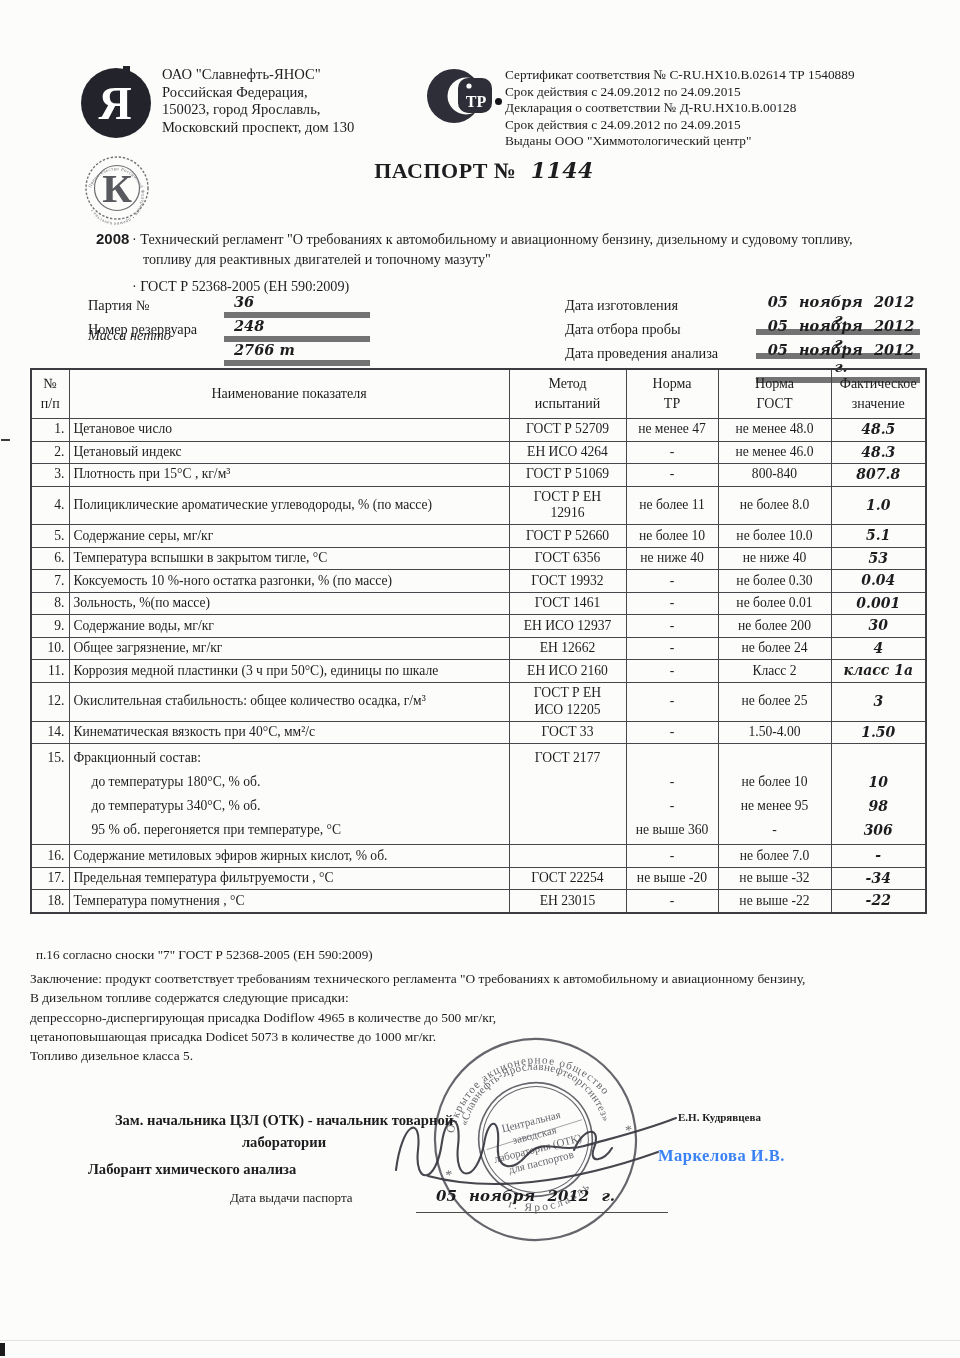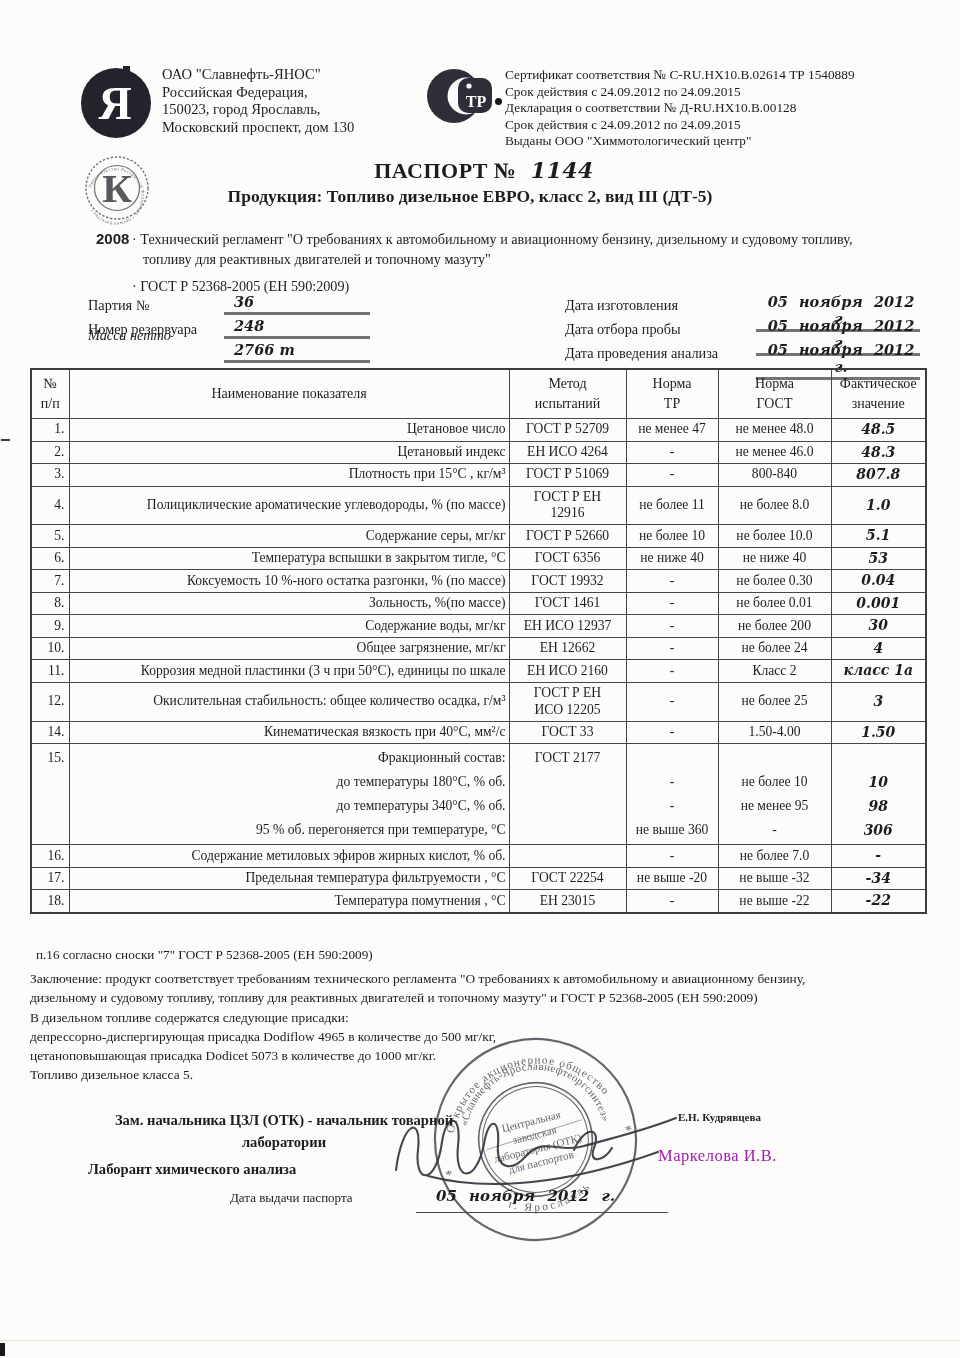--- a/index.html
+++ b/index.html
@@ -18,46 +18,46 @@
   .product-line{left:0;top:186px;width:940px;text-align:center;font-size:17.5px;font-weight:bold;}
 
   .k-year{left:96px;top:230px;font-size:15px;font-weight:bold;font-family:"Liberation Sans",sans-serif;}
   .regs{left:132px;top:230px;width:724px;font-size:14.2px;line-height:19.5px;}
   .reg-item{text-indent:-11px;padding-left:11px;}
   .reg-item + .reg-item{margin-top:8px;}
 
   
   .batch-label{font-size:14.3px;}
   .batch-val{font-family:"DejaVu Serif",serif;font-style:italic;font-weight:bold;font-size:14.5px;
-             border-bottom:3px solid #737373;padding:0 4px 2px 10px;}
+             border-bottom:6px solid #737373;padding:0 4px 2px 10px;}
   .date-val{word-spacing:6px;text-align:center;}
 
   
   table.results{position:absolute;left:30px;top:368px;width:895px;border-collapse:collapse;
                 table-layout:fixed;border:2px solid #3b3b40;}
   .results th,.results td{border:1px solid #46464b;vertical-align:middle;
                 font-size:13.6px;line-height:1.25;padding:2px 3px;}
   .results th{font-weight:normal;font-size:14px;text-align:center;white-space:pre-line;
               height:44px;line-height:1.4;}
   td.num{text-align:right;padding-right:4px;}
-  td.name{text-align:right;padding-left:20px;}
+  td.name{text-align:left;padding-left:4px;}
   td.method,td.tr,td.gost,td.fact{text-align:center;}
   td.method{white-space:pre-line;}
   td.fact{font-family:"DejaVu Serif",serif;font-style:italic;font-weight:bold;font-size:14px;}
   td.grp{vertical-align:top;}
   .gl{height:24px;line-height:24px;overflow:visible;white-space:nowrap;}
   .gl.ind{padding-left:18px;}
 
   .footnote{left:36px;top:947px;font-size:13.2px;}
   .conclusion{left:30px;top:969px;width:908px;font-size:13.4px;line-height:19.3px;}
 
   
   .sig-role{font-size:14.6px;font-weight:bold;line-height:22px;text-align:center;}
   .sig-name{font-size:11px;font-weight:bold;}
-  .sig-name2{font-size:16.5px;color:#a21caf;letter-spacing:.5px;}
+  .sig-name2{font-size:16.5px;color:#3b82f6;letter-spacing:.5px;font-weight:bold;}
   .date-label{font-size:13px;}
   .date-value{font-family:"DejaVu Serif",serif;font-style:italic;font-weight:bold;font-size:15px;word-spacing:7px;}
   .date-underline{left:416px;top:1212px;width:252px;border-bottom:1.5px solid #4a4a48;}
 
   .margin-dash{left:1px;top:439px;width:9px;height:2px;background:#3a3a3a;}
   .bottom-line{left:0;top:1340px;width:960px;height:1px;background:#e4e2dd;}
   .bottom-tick{left:0;top:1343px;width:5px;height:13px;background:#1a1a1a;}
 
   svg text{font-family:"Liberation Serif",serif;}
   .stampwrap{left:428px;top:1032px;width:215px;height:215px;opacity:.82;}
@@ -98,21 +98,20 @@
     <div>Срок действия с 24.09.2012 по 24.09.2015</div>
     <div>Декларация о соответствии № Д-RU.HX10.B.00128</div>
     <div>Срок действия с 24.09.2012 по 24.09.2015</div>
     <div>Выданы ООО "Химмотологический центр"</div>
   </div>
   <div class="abs dot-artifact"></div>
 
   <div class="abs passport-line">
     <span>ПАСПОРТ №</span><span class="passport-num">1144</span>
   </div>
-  <div class="abs product-line">Продукция: Топливо дизельное ЕВРО, класс 2, вид III (ДТ-5)</div>
 
   <div class="abs" style="left:80px;top:154px;width:74px;height:74px;opacity:.85;">
     <svg width="74" height="74" viewBox="0 0 74 74">
       <defs>
           <path id="kring" d="M 11,34 A 26,26 0 1 1 10.9,34.3 Z" fill="none"></path>
         </defs>
       <circle cx="37" cy="34" r="31" fill="none" stroke="#5a5a60" stroke-width="1.4" stroke-dasharray="2.4 1.7"></circle>
       <circle cx="37" cy="34" r="22.5" fill="none" stroke="#55555c" stroke-width="1.2"></circle>
       <text font-size="4.8" fill="#5b5b62" letter-spacing="0.4">
         <textPath href="#kring">Правительство Российской Федерации • премия качества •</textPath>
@@ -326,21 +325,20 @@
           <td class="gost">не выше -22</td>
           <td class="fact">-22</td>
         </tr>
       </tbody>
   </table>
 
   <div class="abs footnote">п.16 согласно сноски "7" ГОСТ Р 52368-2005 (ЕН 590:2009)</div>
 
   <div class="abs conclusion">
     <div>Заключение: продукт соответствует требованиям технического регламента "О требованиях к автомобильному и авиационному бензину,</div>
-    <div>дизельному и судовому топливу, топливу для реактивных двигателей и топочному мазуту" и ГОСТ Р 52368-2005 (ЕН 590:2009)</div>
     <div>В дизельном топливе содержатся следующие присадки:</div>
     <div>депрессорно-диспергирующая присадка Dodiflow 4965 в количестве до 500 мг/кг,</div>
     <div>цетаноповышающая присадка Dodicet 5073 в количестве до 1000 мг/кг.</div>
     <div>Топливо дизельное класса 5.</div>
   </div>
 
   <div class="abs stampwrap">
     <svg width="215" height="215" viewBox="0 0 216 216">
       <g transform="rotate(-14 108 108)" fill="none" stroke="#44444e">
         <circle cx="108" cy="108" r="101" stroke-width="2.2"></circle>

